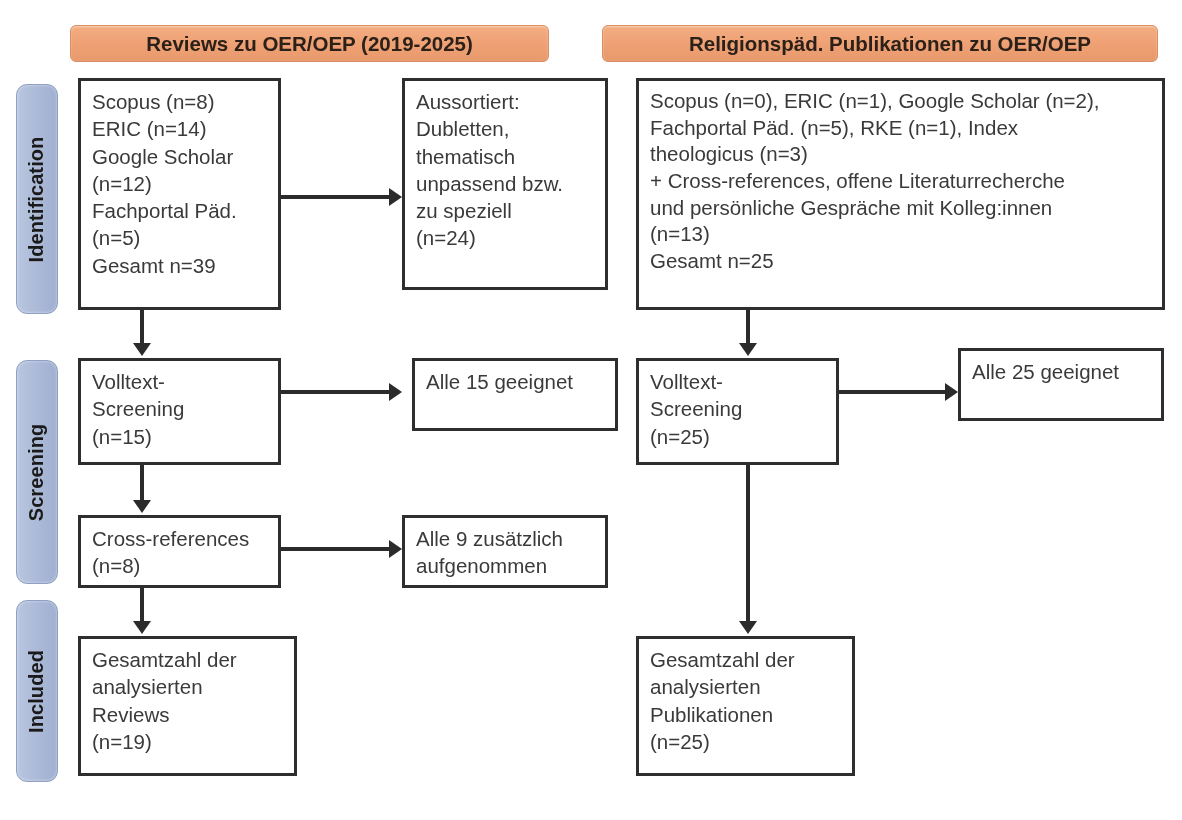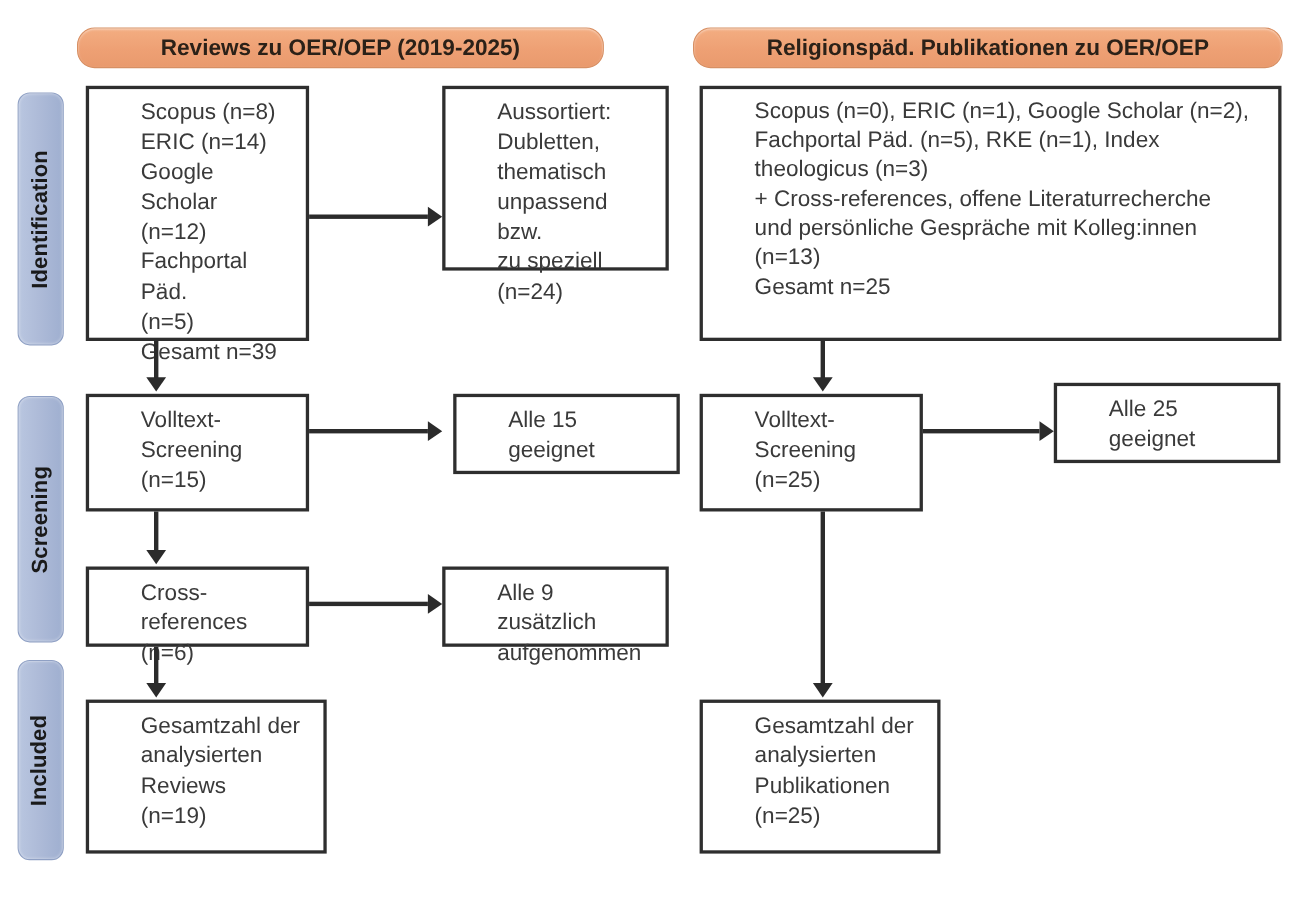--- a/index.html
+++ b/index.html
@@ -34,21 +34,21 @@
     font-size: 20px;
     font-weight: bold;
     color: #1a1a1a;
     letter-spacing: 0.1px;
   }
   
   .col-header {
     position: absolute;
     background: linear-gradient(to bottom, #f3ad81 0%, #eea074 55%, #e99a6d 100%);
     border: 1px solid #d78f63;
-    border-radius: 16px;
+    border-radius: 6px;
     display: flex;
     align-items: center;
     justify-content: center;
     box-shadow: inset 0 1px 2px rgba(255,255,255,0.45);
   }
   .col-header span {
     font-size: 20.5px;
     font-weight: bold;
     color: #2b2118;
     white-space: nowrap;
@@ -60,21 +60,20 @@
     border: 3px solid #2e2e2e;
     box-sizing: border-box;
     padding: 7px 9px 5px 11px;
   }
   .box .txt {
     font-size: 20.5px;
     line-height: 1.33;
     color: #3a3a3a;
     white-space: pre-line;
     display: block;
-    margin-left: 36px;
   }
   .box.compact .txt { line-height: 1.3; }
   
   .v-line {
     position: absolute;
     width: 4px;
     background: #2b2b2b;
   }
   .h-line {
     position: absolute;
@@ -107,35 +106,35 @@
   <div class="phase" style="left:16px; top:360px; width:40px; height:222px;">
     <span>Screening</span>
   </div>
   <div class="phase" style="left:16px; top:600px; width:40px; height:180px;">
     <span>Included</span>
   </div>
 
   <div class="col-header" style="left:70px; top:25px; width:477px; height:35px;">
     <span>Reviews zu OER/OEP (2019-2025)</span>
   </div>
-  <div class="col-header" style="left:630px; top:25px; width:534px; height:35px;">
+  <div class="col-header" style="left:602px; top:25px; width:534px; height:35px;padding-left:20px;">
     <span>Religionspäd. Publikationen zu OER/OEP</span>
   </div>
 
   <div class="box" style="left:78px; top:78px; width:203px; height:232px;">
     <span class="txt">Scopus (n=8)
 ERIC (n=14)
 Google Scholar
 (n=12)
 Fachportal Päd.
 (n=5)
 Gesamt n=39</span>
   </div>
 
-  <div class="box" style="left:402px; top:78px; width:206px; height:168px;">
+  <div class="box" style="left:402px; top:78px; width:206px; height:212px;">
     <span class="txt">Aussortiert:
 Dubletten,
 thematisch
 unpassend bzw.
 zu speziell
 (n=24)</span>
   </div>
 
   <div class="h-line" style="left:281px; top:195px; width:108px;"></div>
   <div class="arrow-right" style="left:389px; top:188px;"></div>
@@ -154,21 +153,21 @@
   </div>
 
   <div class="h-line" style="left:281px; top:390px; width:108px;"></div>
   <div class="arrow-right" style="left:389px; top:383px;"></div>
 
   <div class="v-line" style="left:140px; top:465px; width:4px; height:36px;"></div>
   <div class="arrow-down" style="left:133px; top:500px;"></div>
 
   <div class="box" style="left:78px; top:515px; width:203px; height:73px;">
     <span class="txt">Cross-references
-(n=6)</span>
+(n=8)</span>
   </div>
 
   <div class="box" style="left:402px; top:515px; width:206px; height:73px;">
     <span class="txt">Alle 9 zusätzlich
 aufgenommen</span>
   </div>
 
   <div class="h-line" style="left:281px; top:547px; width:108px;"></div>
   <div class="arrow-right" style="left:389px; top:540px;"></div>
 

